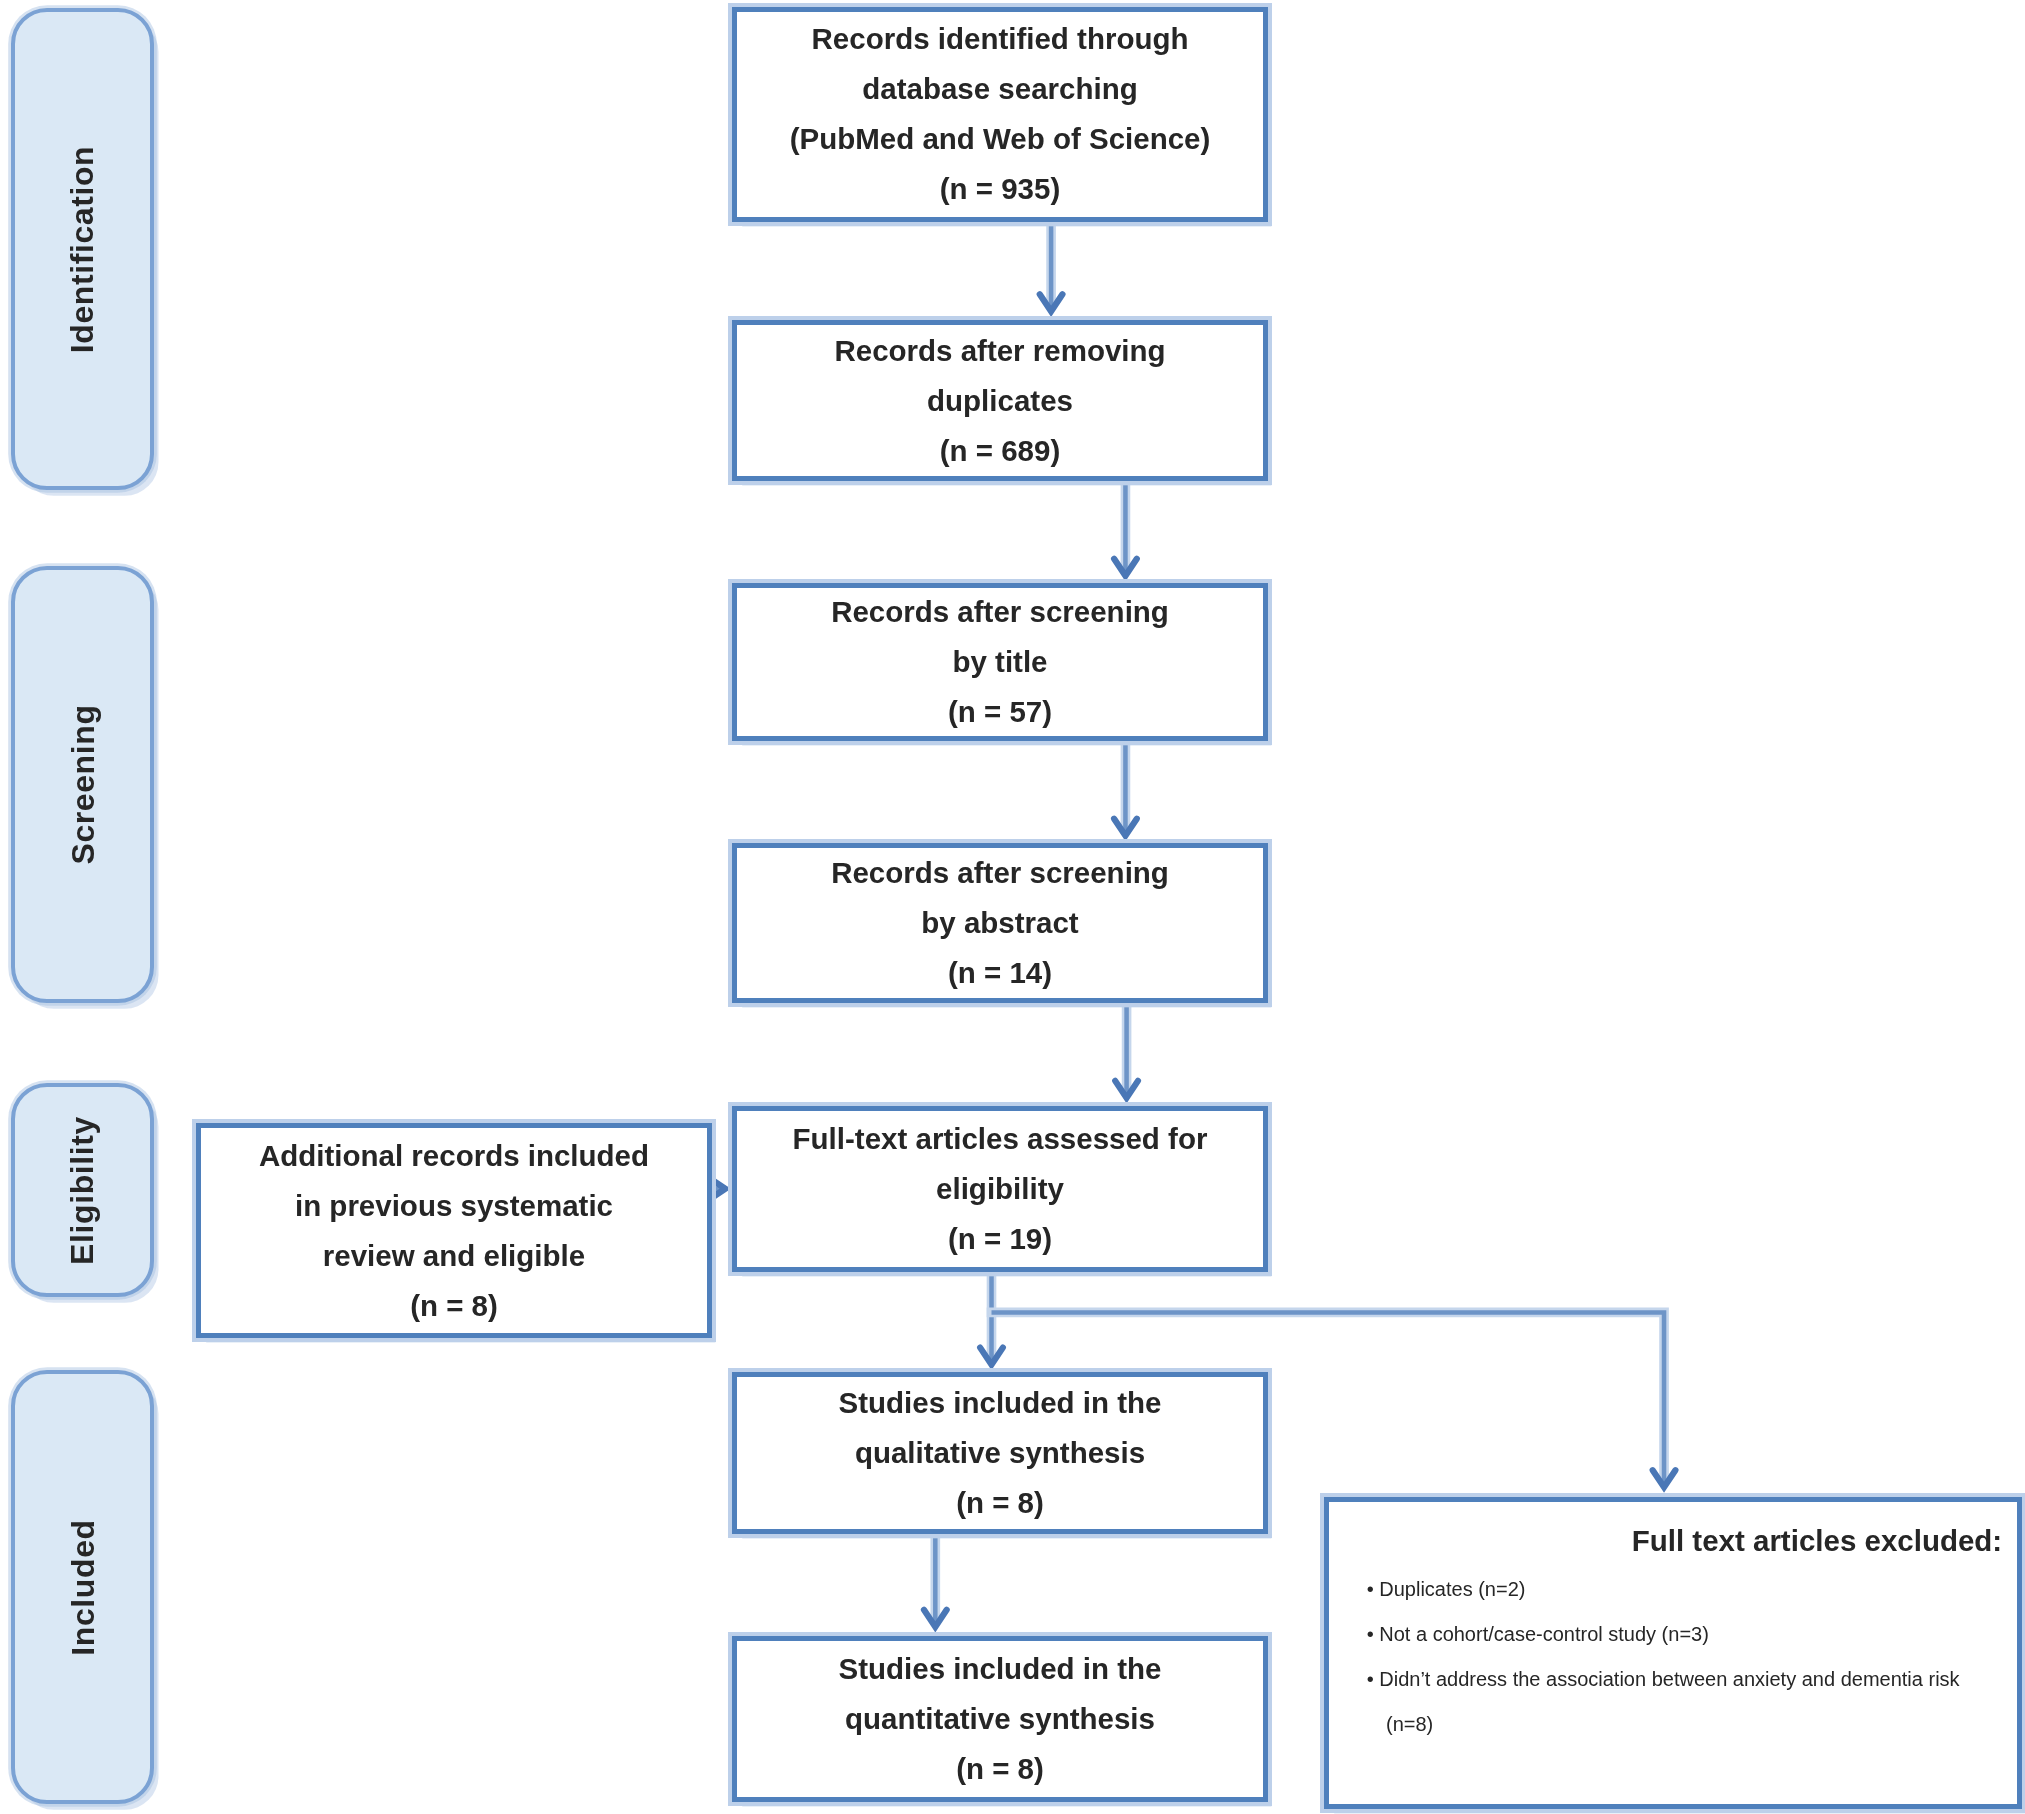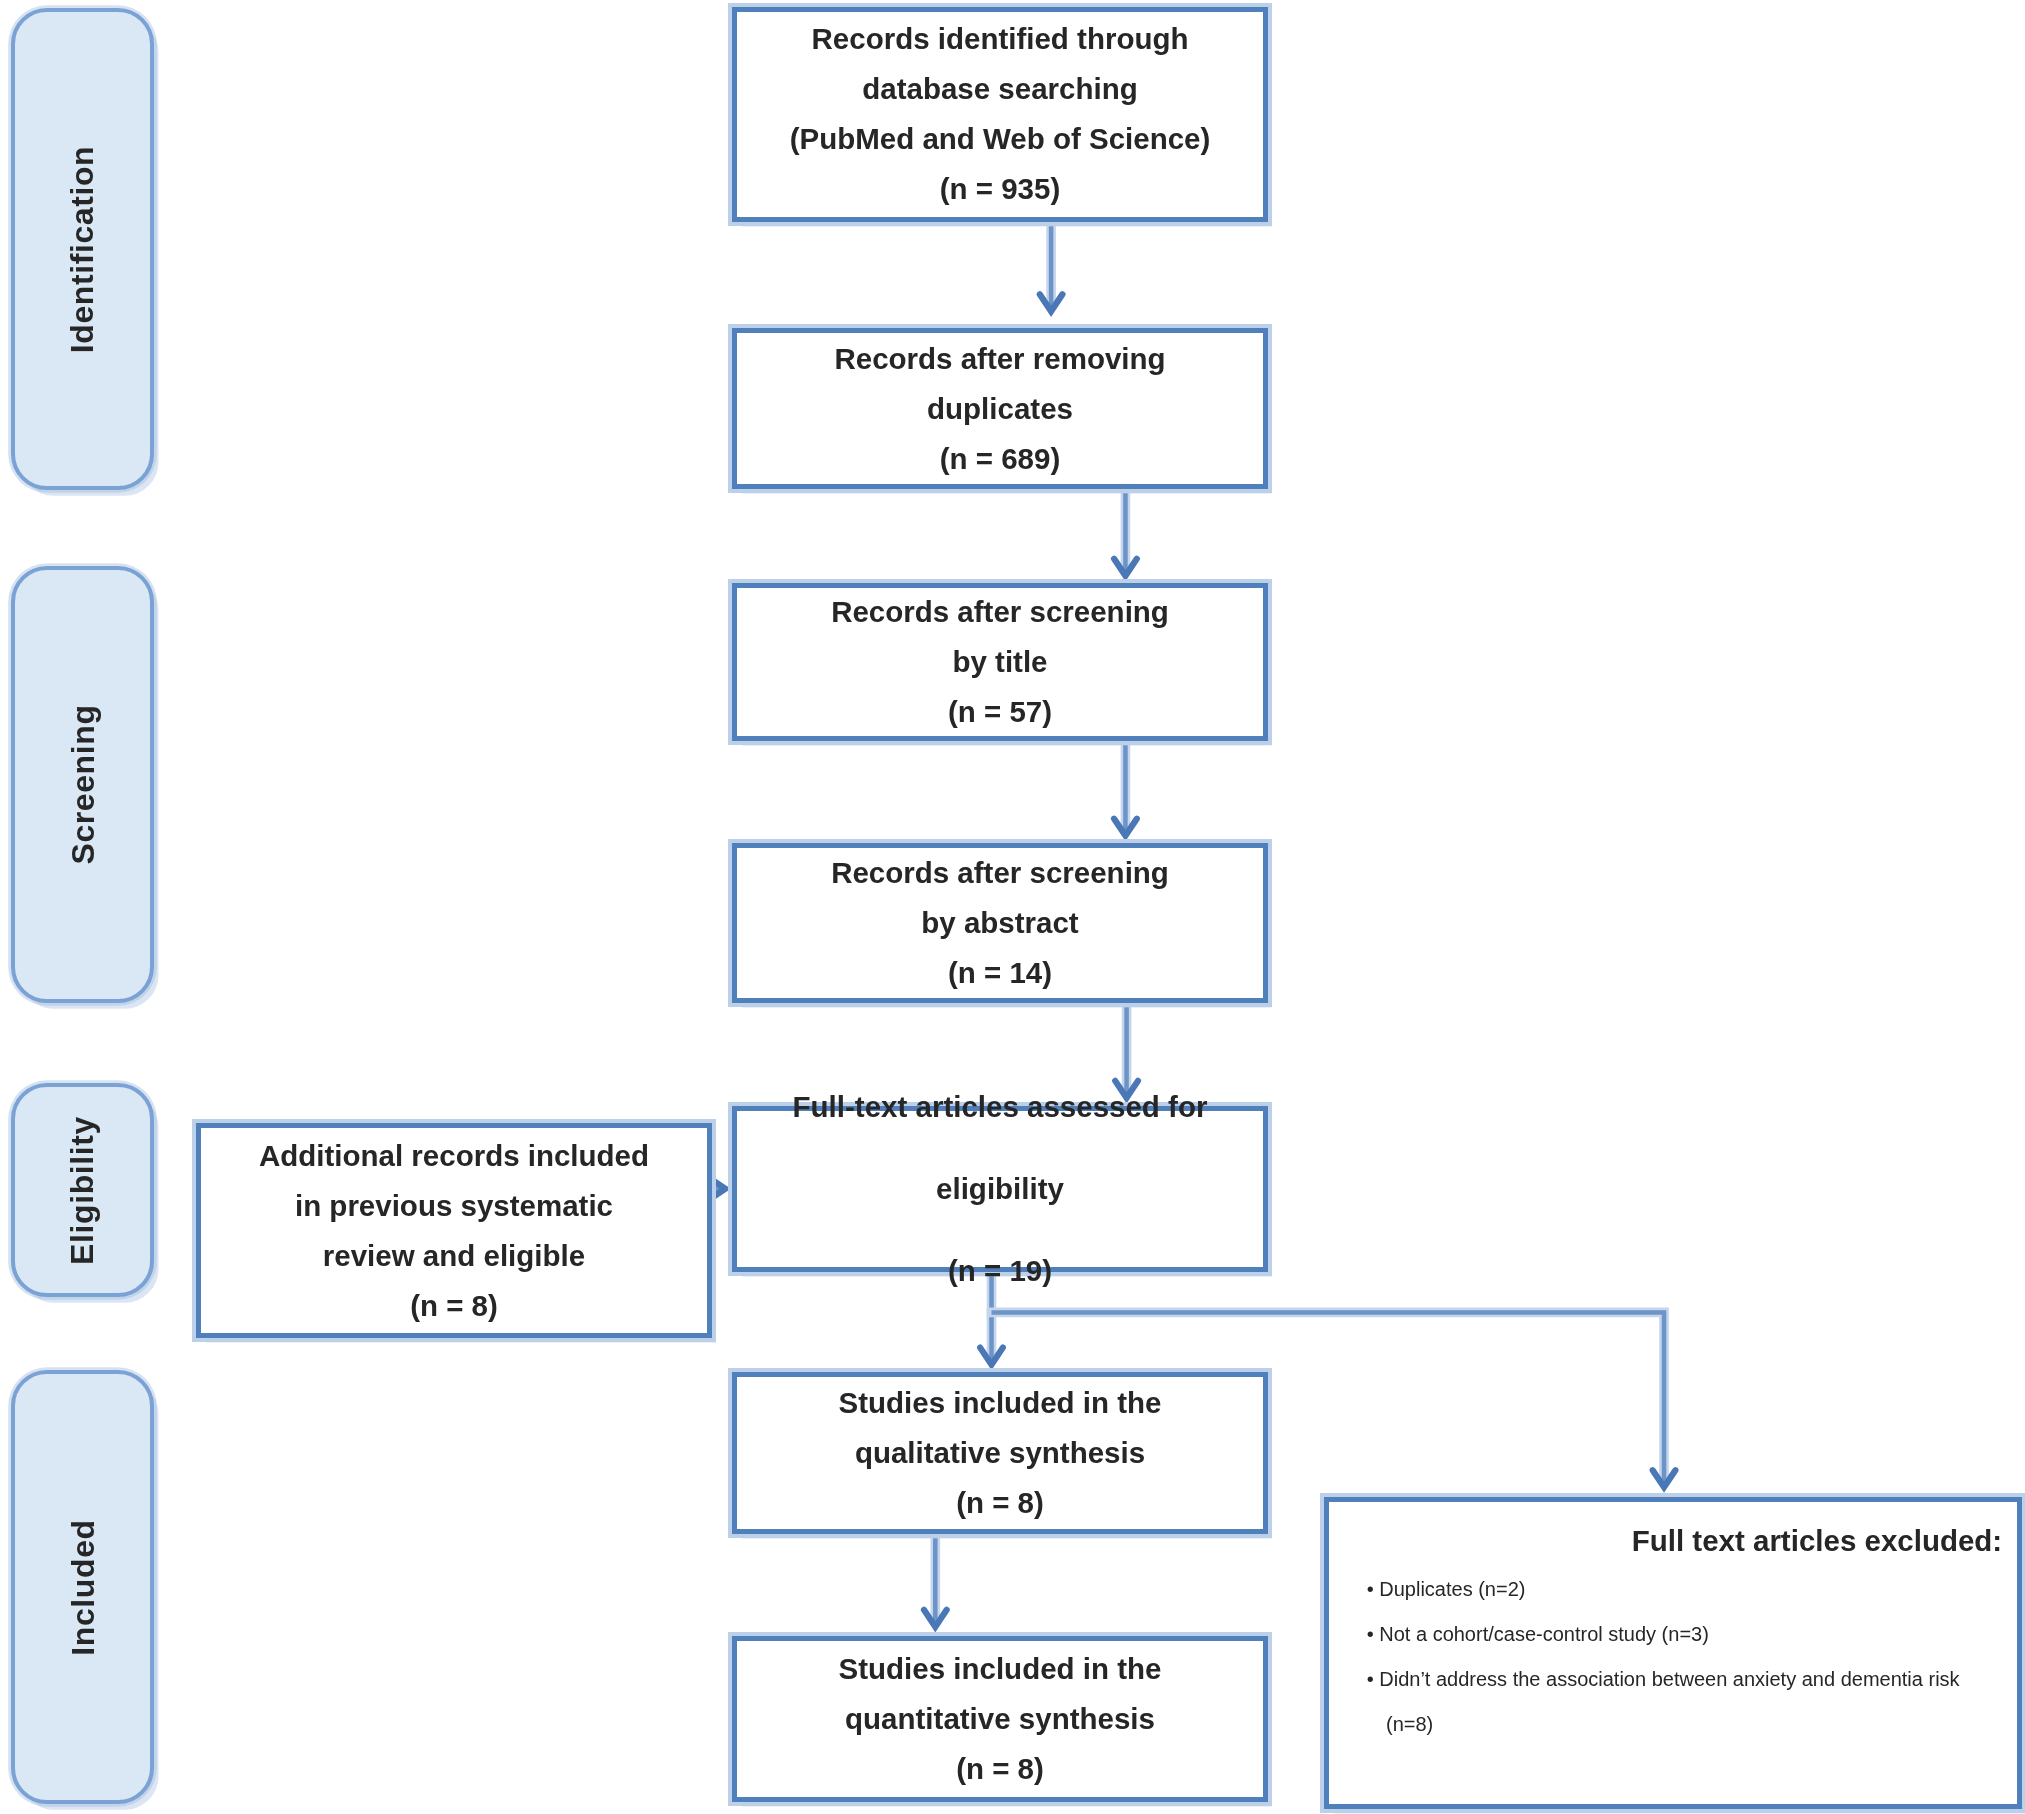--- a/index.html
+++ b/index.html
@@ -104,21 +104,21 @@
     <span class="vtext">Included</span>
   </div>
 
   <div class="flowbox" style="left:732px;top:6.8px;width:536px;height:215px;">
     <div class="line">Records identified through</div>
     <div class="line">database searching</div>
     <div class="line">(PubMed and Web of Science)</div>
     <div class="line">(n = 935)</div>
   </div>
 
-  <div class="flowbox" style="left:732px;top:328px;width:536px;height:161px;">
+  <div class="flowbox" style="left:732px;top:320px;width:536px;height:161px;">
     <div class="line">Records after removing</div>
     <div class="line">duplicates</div>
     <div class="line">(n = 689)</div>
   </div>
 
   <div class="flowbox" style="left:732px;top:583px;width:536px;height:158px;">
     <div class="line">Records after screening</div>
     <div class="line">by title</div>
     <div class="line">(n = 57)</div>
   </div>
@@ -129,21 +129,21 @@
     <div class="line">(n = 14)</div>
   </div>
 
   <div class="flowbox" style="left:196px;top:1081px;width:516px;height:215px;margin-top:42px;">
     <div class="line">Additional records included</div>
     <div class="line">in previous systematic</div>
     <div class="line">review and eligible</div>
     <div class="line">(n = 8)</div>
   </div>
 
-  <div class="flowbox" style="left:732px;top:1106px;width:536px;height:166px;gap:32px;">
+  <div class="flowbox" style="left:732px;top:1106px;width:536px;height:166px;">
     <div class="line">Full-text articles assessed for</div>
     <div class="line">eligibility</div>
     <div class="line">(n = 19)</div>
   </div>
 
   <div class="flowbox" style="left:732px;top:1372px;width:536px;height:162px;">
     <div class="line">Studies included in the</div>
     <div class="line">qualitative synthesis</div>
     <div class="line">(n = 8)</div>
   </div>

